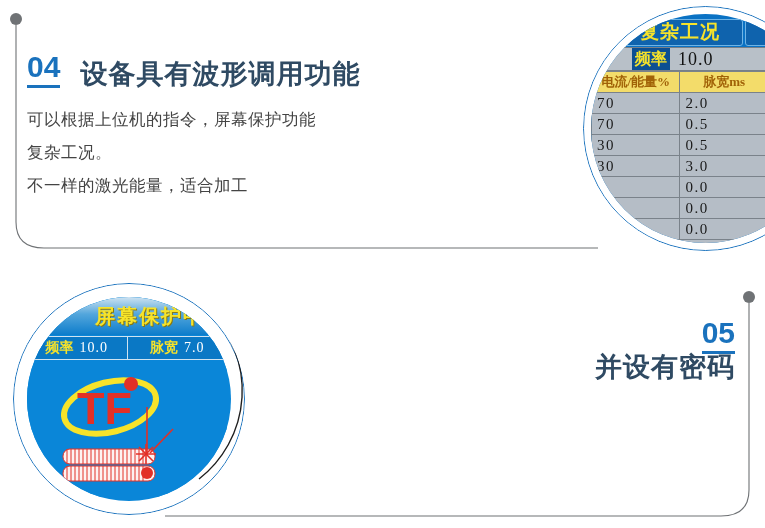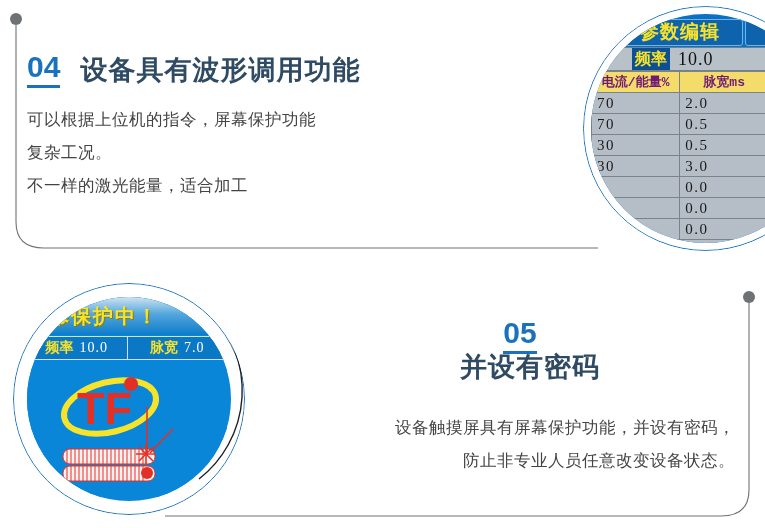--- a/index.html
+++ b/index.html
@@ -21,21 +21,21 @@
     pointer-events: none;
   }
   .bracket svg { display: block; }
 
   
   .section { position: absolute; }
 
   
   .heading {
     display: flex;
-    align-items: center;
+    align-items: flex-end;
     white-space: nowrap;
   }
   .heading .num {
     font-size: 30px;
     font-weight: bold;
     color: #1a72bd;
     letter-spacing: 0px;
     border-bottom: 3px solid #1a72bd;
     padding-bottom: 3px;
     line-height: 1;
@@ -136,27 +136,27 @@
     letter-spacing: 1px;
   }
   .hmi1 table {
     position: absolute;
     top: 57px; left: 0px;
     border-collapse: collapse;
     width: 178px;
   }
   .hmi1 th {
     background: #f3dc6a;
-    color: #701a75;
+    color: #a16207;
     font-size: 13px;
     font-weight: bold;
     border: 1px solid #7a828a;
     height: 20px;
     padding: 0 3px;
-    font-family: Liberation Mono, monospace;
+    font-family: Liberation Serif, serif;
   }
   .hmi1 td {
     background: #b5bdc6;
     color: #1a1a1a;
     font-size: 15px;
     border: 1px solid #7a828a;
     height: 20px;
     padding: 0 5px;
     letter-spacing: 1.5px;
   }
@@ -172,21 +172,21 @@
     font-family: "Liberation Serif", "DejaVu Serif", serif;
   }
   .hmi2 .topband {
     position: absolute;
     top: 0; left: 0; width: 200px; height: 38px;
     background: linear-gradient(180deg,#cfe3f1 0%, #53a6dc 45%, #0c7ccb 100%);
   }
   .hmi2 .saver-text {
     position: absolute;
     top: 6px; left: 0; width: 200px;
-    text-align: left;
+    text-align: right;
     color: #f7e32a;
     font-weight: bold;
     font-size: 20px;
     letter-spacing: 2px;
     text-shadow: 1px 1px 0 #8a7a10;
   }
   .hmi2 .statusbar {
     position: absolute;
     top: 39px; left: 0;
     width: 200px; height: 22px;
@@ -249,21 +249,21 @@
     <div>可以根据上位机的指令，屏幕保护功能</div>
     <div>复杂工况。</div>
     <div>不一样的激光能量，适合加工</div>
   </div>
 </div>
 
 <div class="circle-photo" style="left:583px; top:6px; width:245px; height:245px;">
   <div style="position:absolute; left:8px; top:8px; width:229px; height:229px; border-radius:50%; overflow:hidden;">
     <div class="hmi1">
 
-      <div class="titlebar">参数编辑</div>
+      <div class="titlebar">复杂工况</div>
       <div class="titlebar2"></div>
 
       <div class="freqrow">
         <span class="lbl-blank"></span>
         <span class="lbl">频率</span>
         <span class="val">10.0</span>
       </div>
 
       <table>
         <thead>
@@ -409,17 +409,13 @@
     <path d="M 196,28 A 112,112 0 0 1 186,196" fill="none" stroke="#1f1f1f" stroke-width="1.4"></path>
   </svg>
 </div>
 
 <div class="section" style="left:305px; top:318px; width:430px;">
   <div class="heading" style="justify-content:flex-end;flex-direction:column;">
     <span class="num">05</span>
     <span class="htitle">并设有密码</span>
   </div>
   <div style="height:30px"></div>
-  <div class="para right">
-    <div>设备触摸屏具有屏幕保护功能，并设有密码，</div>
-    <div>防止非专业人员任意改变设备状态。</div>
-  </div>
 </div>
 
 </body></html>

